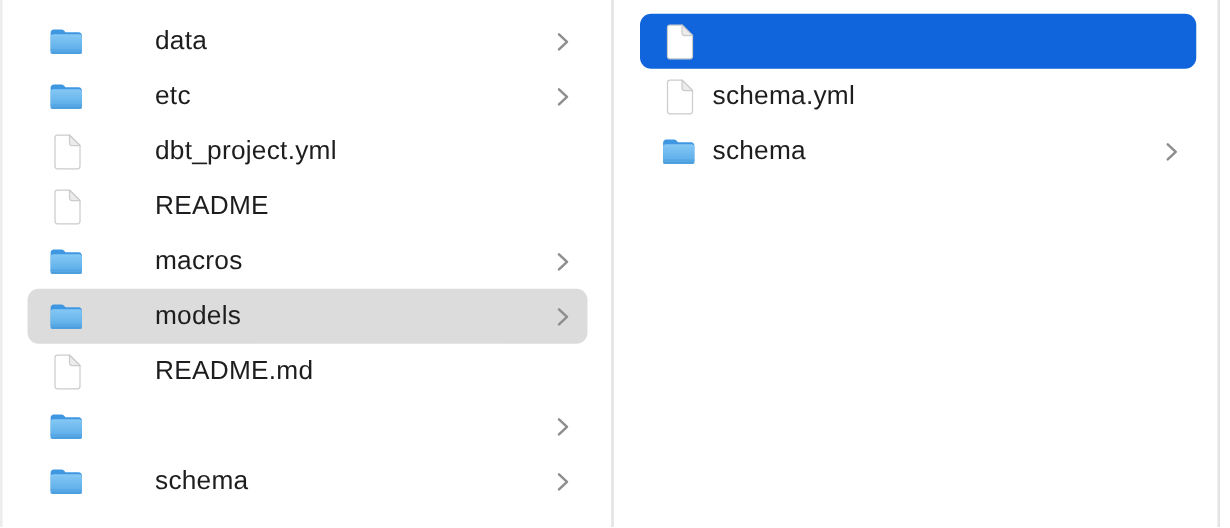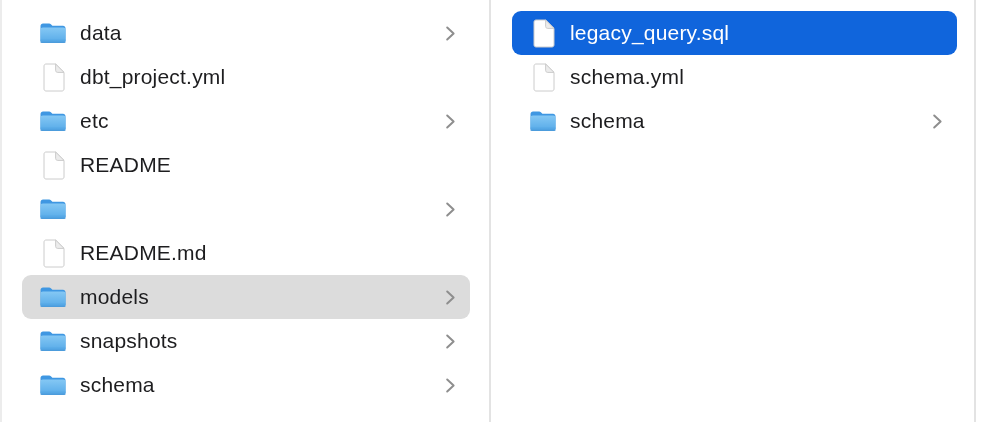--- a/index.html
+++ b/index.html
@@ -9,21 +9,21 @@
     background:#ffffff;
     font-family:"Liberation Sans","DejaVu Sans",sans-serif;
     overflow:hidden;
     -webkit-font-smoothing:antialiased;
   }
   .v-divider{position:absolute;top:0;bottom:0;width:2px;background:var(--divider,#e3e3e3);}
   .v-divider.edge{background:#ececec;}
   .column{position:absolute;top:11px;bottom:0;}
   #col-parent{left:0;width:490px;padding:0;}
   #col-child{left:491px;width:484px;}
-  #col-parent .row{margin:0 20px 0 22px;}
+  #col-parent .row{margin:0 20px 0 22px;gap:44px;}
   #col-child .row{margin:0 18px 0 21px;}
   .row{
     height:44px;
     display:flex;
     align-items:center;
     border-radius:9px;
     padding:0 14px 0 16px;
     box-sizing:border-box;
     cursor:default;
   }
@@ -73,51 +73,51 @@
         </span>
         <span class="label">data</span>
         <span class="chevron">
           <svg width="11" height="17" viewBox="0 0 11 17">
             <path d="M2.2 2.5 L8.6 8.5 L2.2 14.5" fill="none" stroke="#8e8e8e" stroke-width="2" stroke-linecap="round" stroke-linejoin="round"></path>
           </svg>
         </span>
       </div>
       <div class="row">
         <span class="icon-wrap">
+          <svg width="28" height="24" viewBox="0 0 28 24">
+            <defs>
+              <linearGradient id="fg" x1="0" y1="0" x2="0" y2="1">
+                <stop offset="0" stop-color="#85c8f4"></stop>
+                <stop offset="1" stop-color="#55a9e8"></stop>
+              </linearGradient>
+            </defs>
+            <path d="M1.5 5 C1.5 3.6 2.6 2.5 4 2.5 h6.1 c.7 0 1.3.25 1.8.75 L13.4 4.7 H24 c1.4 0 2.5 1.1 2.5 2.5 v12.3 c0 1.4-1.1 2.5-2.5 2.5 H4 c-1.4 0-2.5-1.1-2.5-2.5 Z" fill="#3f97e2"></path>
+            <rect x="1.5" y="6.4" width="25" height="15.6" rx="2.3" fill="url(#fg)"></rect>
+            <rect x="1.5" y="18.6" width="25" height="1.1" fill="#4c9fe0" opacity="0.55"></rect>
+            <rect x="1.5" y="20.4" width="25" height="1.6" fill="#4695d6" opacity="0.65"></rect>
+          </svg>
+        </span>
+        <span class="label">etc</span>
+        <span class="chevron">
+          <svg width="11" height="17" viewBox="0 0 11 17">
+            <path d="M2.2 2.5 L8.6 8.5 L2.2 14.5" fill="none" stroke="#8e8e8e" stroke-width="2" stroke-linecap="round" stroke-linejoin="round"></path>
+          </svg>
+        </span>
+      </div>
+      <div class="row">
+        <span class="icon-wrap">
           <svg width="23" height="29" viewBox="0 0 23 29">
             <path d="M4 1 H13.6 L22 9.4 V26 c0 1.1-.9 2-2 2 H4 c-1.1 0-2-.9-2-2 V3 c0-1.1.9-2 2-2 Z" fill="#ffffff" stroke="#cccccc" stroke-width="1"></path>
             <path d="M13.6 1 L22 9.4 H15.6 c-1.1 0-2-.9-2-2 Z" fill="#ececec" stroke="#cccccc" stroke-width="1" stroke-linejoin="round"></path>
           </svg>
         </span>
         <span class="label">dbt_project.yml</span>
       </div>
       <div class="row">
         <span class="icon-wrap">
-          <svg width="28" height="24" viewBox="0 0 28 24">
-            <defs>
-              <linearGradient id="fg" x1="0" y1="0" x2="0" y2="1">
-                <stop offset="0" stop-color="#85c8f4"></stop>
-                <stop offset="1" stop-color="#55a9e8"></stop>
-              </linearGradient>
-            </defs>
-            <path d="M1.5 5 C1.5 3.6 2.6 2.5 4 2.5 h6.1 c.7 0 1.3.25 1.8.75 L13.4 4.7 H24 c1.4 0 2.5 1.1 2.5 2.5 v12.3 c0 1.4-1.1 2.5-2.5 2.5 H4 c-1.4 0-2.5-1.1-2.5-2.5 Z" fill="#3f97e2"></path>
-            <rect x="1.5" y="6.4" width="25" height="15.6" rx="2.3" fill="url(#fg)"></rect>
-            <rect x="1.5" y="18.6" width="25" height="1.1" fill="#4c9fe0" opacity="0.55"></rect>
-            <rect x="1.5" y="20.4" width="25" height="1.6" fill="#4695d6" opacity="0.65"></rect>
-          </svg>
-        </span>
-        <span class="label">etc</span>
-        <span class="chevron">
-          <svg width="11" height="17" viewBox="0 0 11 17">
-            <path d="M2.2 2.5 L8.6 8.5 L2.2 14.5" fill="none" stroke="#8e8e8e" stroke-width="2" stroke-linecap="round" stroke-linejoin="round"></path>
-          </svg>
-        </span>
-      </div>
-      <div class="row">
-        <span class="icon-wrap">
           <svg width="23" height="29" viewBox="0 0 23 29">
             <path d="M4 1 H13.6 L22 9.4 V26 c0 1.1-.9 2-2 2 H4 c-1.1 0-2-.9-2-2 V3 c0-1.1.9-2 2-2 Z" fill="#ffffff" stroke="#cccccc" stroke-width="1"></path>
             <path d="M13.6 1 L22 9.4 H15.6 c-1.1 0-2-.9-2-2 Z" fill="#ececec" stroke="#cccccc" stroke-width="1" stroke-linejoin="round"></path>
           </svg>
         </span>
         <span class="label">README</span>
       </div>
       <div class="row">
         <span class="icon-wrap">
           <svg width="28" height="24" viewBox="0 0 28 24">
@@ -126,73 +126,73 @@
                 <stop offset="0" stop-color="#85c8f4"></stop>
                 <stop offset="1" stop-color="#55a9e8"></stop>
               </linearGradient>
             </defs>
             <path d="M1.5 5 C1.5 3.6 2.6 2.5 4 2.5 h6.1 c.7 0 1.3.25 1.8.75 L13.4 4.7 H24 c1.4 0 2.5 1.1 2.5 2.5 v12.3 c0 1.4-1.1 2.5-2.5 2.5 H4 c-1.4 0-2.5-1.1-2.5-2.5 Z" fill="#3f97e2"></path>
             <rect x="1.5" y="6.4" width="25" height="15.6" rx="2.3" fill="url(#fg)"></rect>
             <rect x="1.5" y="18.6" width="25" height="1.1" fill="#4c9fe0" opacity="0.55"></rect>
             <rect x="1.5" y="20.4" width="25" height="1.6" fill="#4695d6" opacity="0.65"></rect>
           </svg>
         </span>
+        <span class="label">macros</span>
+        <span class="chevron">
+          <svg width="11" height="17" viewBox="0 0 11 17">
+            <path d="M2.2 2.5 L8.6 8.5 L2.2 14.5" fill="none" stroke="#8e8e8e" stroke-width="2" stroke-linecap="round" stroke-linejoin="round"></path>
+          </svg>
+        </span>
+      </div>
+      <div class="row sel-secondary">
+        <span class="icon-wrap">
+          <svg width="28" height="24" viewBox="0 0 28 24">
+            <defs>
+              <linearGradient id="fg" x1="0" y1="0" x2="0" y2="1">
+                <stop offset="0" stop-color="#85c8f4"></stop>
+                <stop offset="1" stop-color="#55a9e8"></stop>
+              </linearGradient>
+            </defs>
+            <path d="M1.5 5 C1.5 3.6 2.6 2.5 4 2.5 h6.1 c.7 0 1.3.25 1.8.75 L13.4 4.7 H24 c1.4 0 2.5 1.1 2.5 2.5 v12.3 c0 1.4-1.1 2.5-2.5 2.5 H4 c-1.4 0-2.5-1.1-2.5-2.5 Z" fill="#3f97e2"></path>
+            <rect x="1.5" y="6.4" width="25" height="15.6" rx="2.3" fill="url(#fg)"></rect>
+            <rect x="1.5" y="18.6" width="25" height="1.1" fill="#4c9fe0" opacity="0.55"></rect>
+            <rect x="1.5" y="20.4" width="25" height="1.6" fill="#4695d6" opacity="0.65"></rect>
+          </svg>
+        </span>
+        <span class="label">models</span>
         <span class="chevron">
           <svg width="11" height="17" viewBox="0 0 11 17">
             <path d="M2.2 2.5 L8.6 8.5 L2.2 14.5" fill="none" stroke="#8e8e8e" stroke-width="2" stroke-linecap="round" stroke-linejoin="round"></path>
           </svg>
         </span>
       </div>
       <div class="row">
         <span class="icon-wrap">
           <svg width="23" height="29" viewBox="0 0 23 29">
             <path d="M4 1 H13.6 L22 9.4 V26 c0 1.1-.9 2-2 2 H4 c-1.1 0-2-.9-2-2 V3 c0-1.1.9-2 2-2 Z" fill="#ffffff" stroke="#cccccc" stroke-width="1"></path>
             <path d="M13.6 1 L22 9.4 H15.6 c-1.1 0-2-.9-2-2 Z" fill="#ececec" stroke="#cccccc" stroke-width="1" stroke-linejoin="round"></path>
           </svg>
         </span>
         <span class="label">README.md</span>
       </div>
-      <div class="row sel-secondary">
-        <span class="icon-wrap">
-          <svg width="28" height="24" viewBox="0 0 28 24">
-            <defs>
-              <linearGradient id="fg" x1="0" y1="0" x2="0" y2="1">
-                <stop offset="0" stop-color="#85c8f4"></stop>
-                <stop offset="1" stop-color="#55a9e8"></stop>
-              </linearGradient>
-            </defs>
-            <path d="M1.5 5 C1.5 3.6 2.6 2.5 4 2.5 h6.1 c.7 0 1.3.25 1.8.75 L13.4 4.7 H24 c1.4 0 2.5 1.1 2.5 2.5 v12.3 c0 1.4-1.1 2.5-2.5 2.5 H4 c-1.4 0-2.5-1.1-2.5-2.5 Z" fill="#3f97e2"></path>
-            <rect x="1.5" y="6.4" width="25" height="15.6" rx="2.3" fill="url(#fg)"></rect>
-            <rect x="1.5" y="18.6" width="25" height="1.1" fill="#4c9fe0" opacity="0.55"></rect>
-            <rect x="1.5" y="20.4" width="25" height="1.6" fill="#4695d6" opacity="0.65"></rect>
-          </svg>
-        </span>
-        <span class="label">models</span>
-        <span class="chevron">
-          <svg width="11" height="17" viewBox="0 0 11 17">
-            <path d="M2.2 2.5 L8.6 8.5 L2.2 14.5" fill="none" stroke="#8e8e8e" stroke-width="2" stroke-linecap="round" stroke-linejoin="round"></path>
-          </svg>
-        </span>
-      </div>
-      <div class="row">
-        <span class="icon-wrap">
-          <svg width="28" height="24" viewBox="0 0 28 24">
-            <defs>
-              <linearGradient id="fg" x1="0" y1="0" x2="0" y2="1">
-                <stop offset="0" stop-color="#85c8f4"></stop>
-                <stop offset="1" stop-color="#55a9e8"></stop>
-              </linearGradient>
-            </defs>
-            <path d="M1.5 5 C1.5 3.6 2.6 2.5 4 2.5 h6.1 c.7 0 1.3.25 1.8.75 L13.4 4.7 H24 c1.4 0 2.5 1.1 2.5 2.5 v12.3 c0 1.4-1.1 2.5-2.5 2.5 H4 c-1.4 0-2.5-1.1-2.5-2.5 Z" fill="#3f97e2"></path>
-            <rect x="1.5" y="6.4" width="25" height="15.6" rx="2.3" fill="url(#fg)"></rect>
-            <rect x="1.5" y="18.6" width="25" height="1.1" fill="#4c9fe0" opacity="0.55"></rect>
-            <rect x="1.5" y="20.4" width="25" height="1.6" fill="#4695d6" opacity="0.65"></rect>
-          </svg>
-        </span>
-        <span class="label">snapshots</span>
+      <div class="row">
+        <span class="icon-wrap">
+          <svg width="28" height="24" viewBox="0 0 28 24">
+            <defs>
+              <linearGradient id="fg" x1="0" y1="0" x2="0" y2="1">
+                <stop offset="0" stop-color="#85c8f4"></stop>
+                <stop offset="1" stop-color="#55a9e8"></stop>
+              </linearGradient>
+            </defs>
+            <path d="M1.5 5 C1.5 3.6 2.6 2.5 4 2.5 h6.1 c.7 0 1.3.25 1.8.75 L13.4 4.7 H24 c1.4 0 2.5 1.1 2.5 2.5 v12.3 c0 1.4-1.1 2.5-2.5 2.5 H4 c-1.4 0-2.5-1.1-2.5-2.5 Z" fill="#3f97e2"></path>
+            <rect x="1.5" y="6.4" width="25" height="15.6" rx="2.3" fill="url(#fg)"></rect>
+            <rect x="1.5" y="18.6" width="25" height="1.1" fill="#4c9fe0" opacity="0.55"></rect>
+            <rect x="1.5" y="20.4" width="25" height="1.6" fill="#4695d6" opacity="0.65"></rect>
+          </svg>
+        </span>
         <span class="chevron">
           <svg width="11" height="17" viewBox="0 0 11 17">
             <path d="M2.2 2.5 L8.6 8.5 L2.2 14.5" fill="none" stroke="#8e8e8e" stroke-width="2" stroke-linecap="round" stroke-linejoin="round"></path>
           </svg>
         </span>
       </div>
       <div class="row">
         <span class="icon-wrap">
           <svg width="28" height="24" viewBox="0 0 28 24">
             <defs>
@@ -217,21 +217,20 @@
     </div>
   <div class="v-divider" style="left:489px;"></div>
   <div class="column" id="col-child">
       <div class="row sel-primary">
         <span class="icon-wrap">
           <svg width="23" height="29" viewBox="0 0 23 29">
             <path d="M4 1 H13.6 L22 9.4 V26 c0 1.1-.9 2-2 2 H4 c-1.1 0-2-.9-2-2 V3 c0-1.1.9-2 2-2 Z" fill="#ffffff" stroke="#cccccc" stroke-width="1"></path>
             <path d="M13.6 1 L22 9.4 H15.6 c-1.1 0-2-.9-2-2 Z" fill="#ececec" stroke="#cccccc" stroke-width="1" stroke-linejoin="round"></path>
           </svg>
         </span>
-        <span class="label">legacy_query.sql</span>
       </div>
       <div class="row">
         <span class="icon-wrap">
           <svg width="23" height="29" viewBox="0 0 23 29">
             <path d="M4 1 H13.6 L22 9.4 V26 c0 1.1-.9 2-2 2 H4 c-1.1 0-2-.9-2-2 V3 c0-1.1.9-2 2-2 Z" fill="#ffffff" stroke="#cccccc" stroke-width="1"></path>
             <path d="M13.6 1 L22 9.4 H15.6 c-1.1 0-2-.9-2-2 Z" fill="#ececec" stroke="#cccccc" stroke-width="1" stroke-linejoin="round"></path>
           </svg>
         </span>
         <span class="label">schema.yml</span>
       </div>

